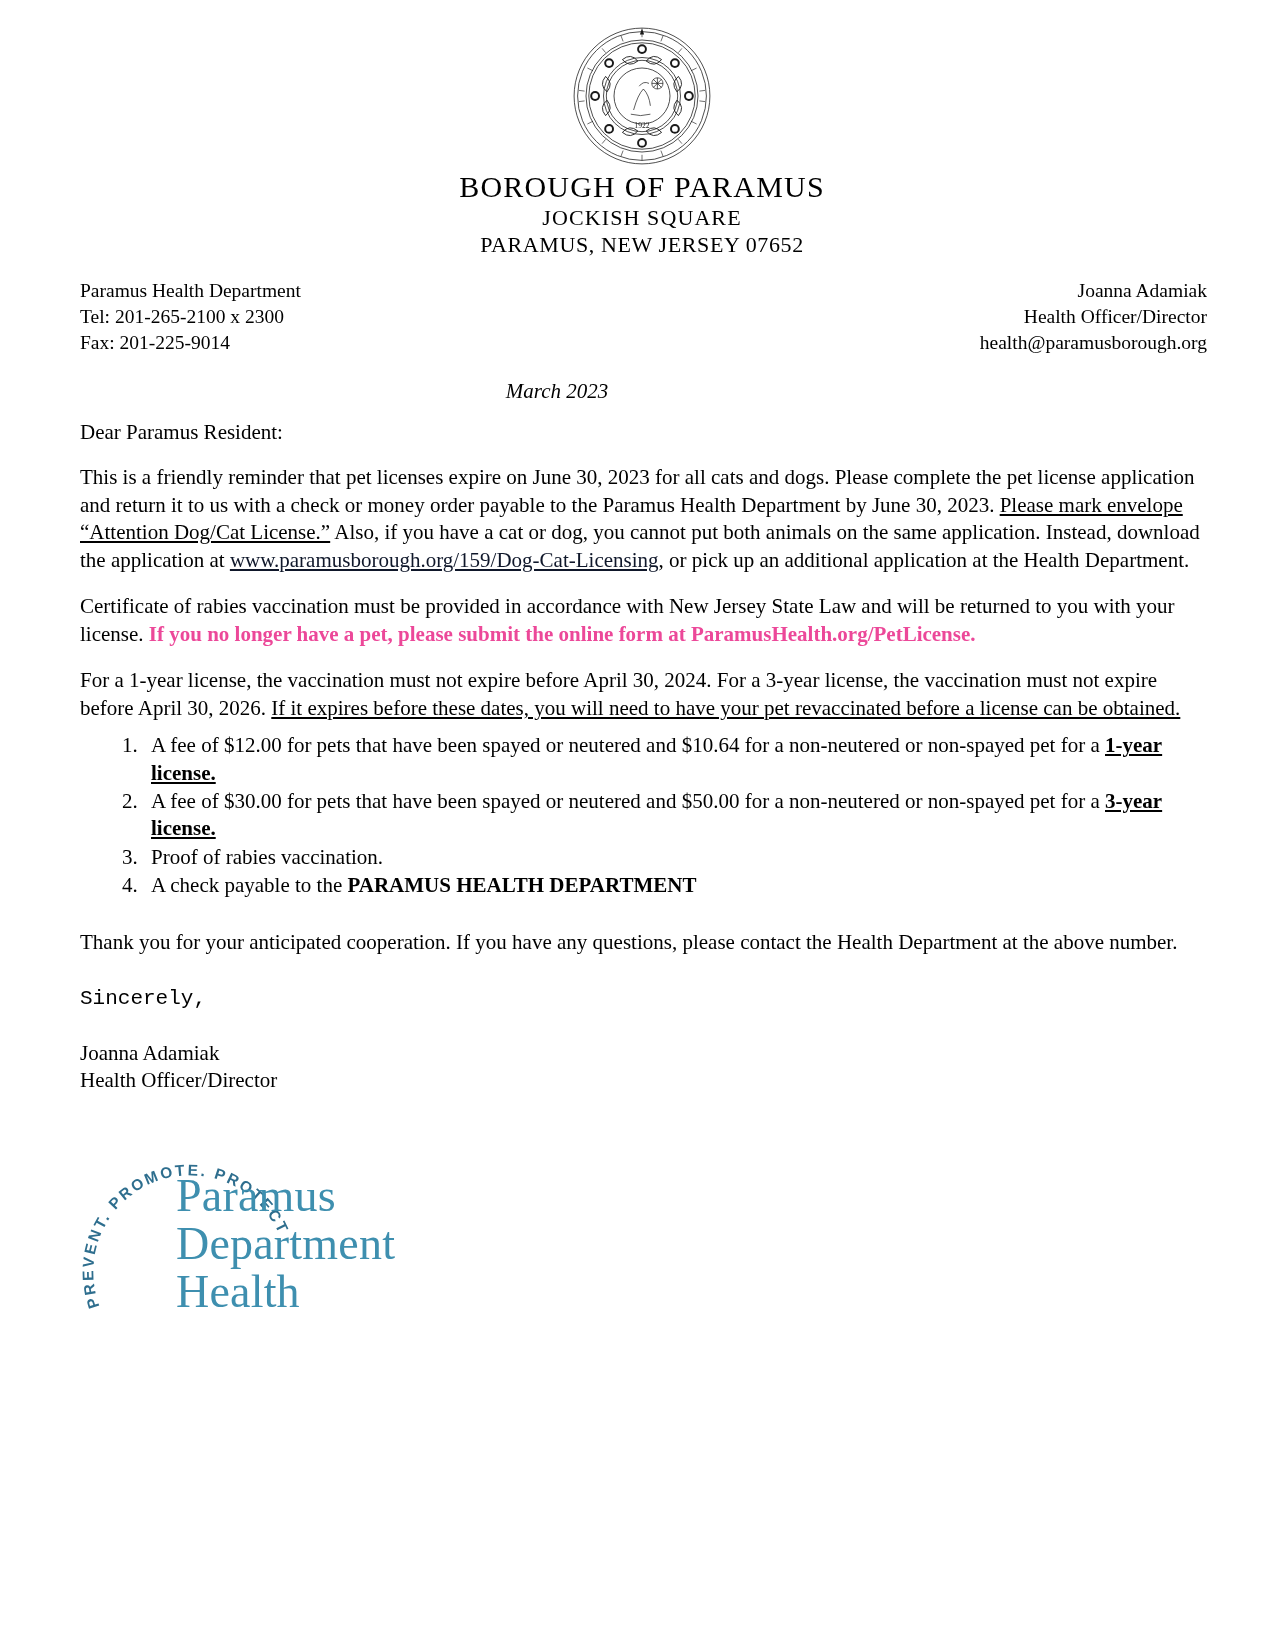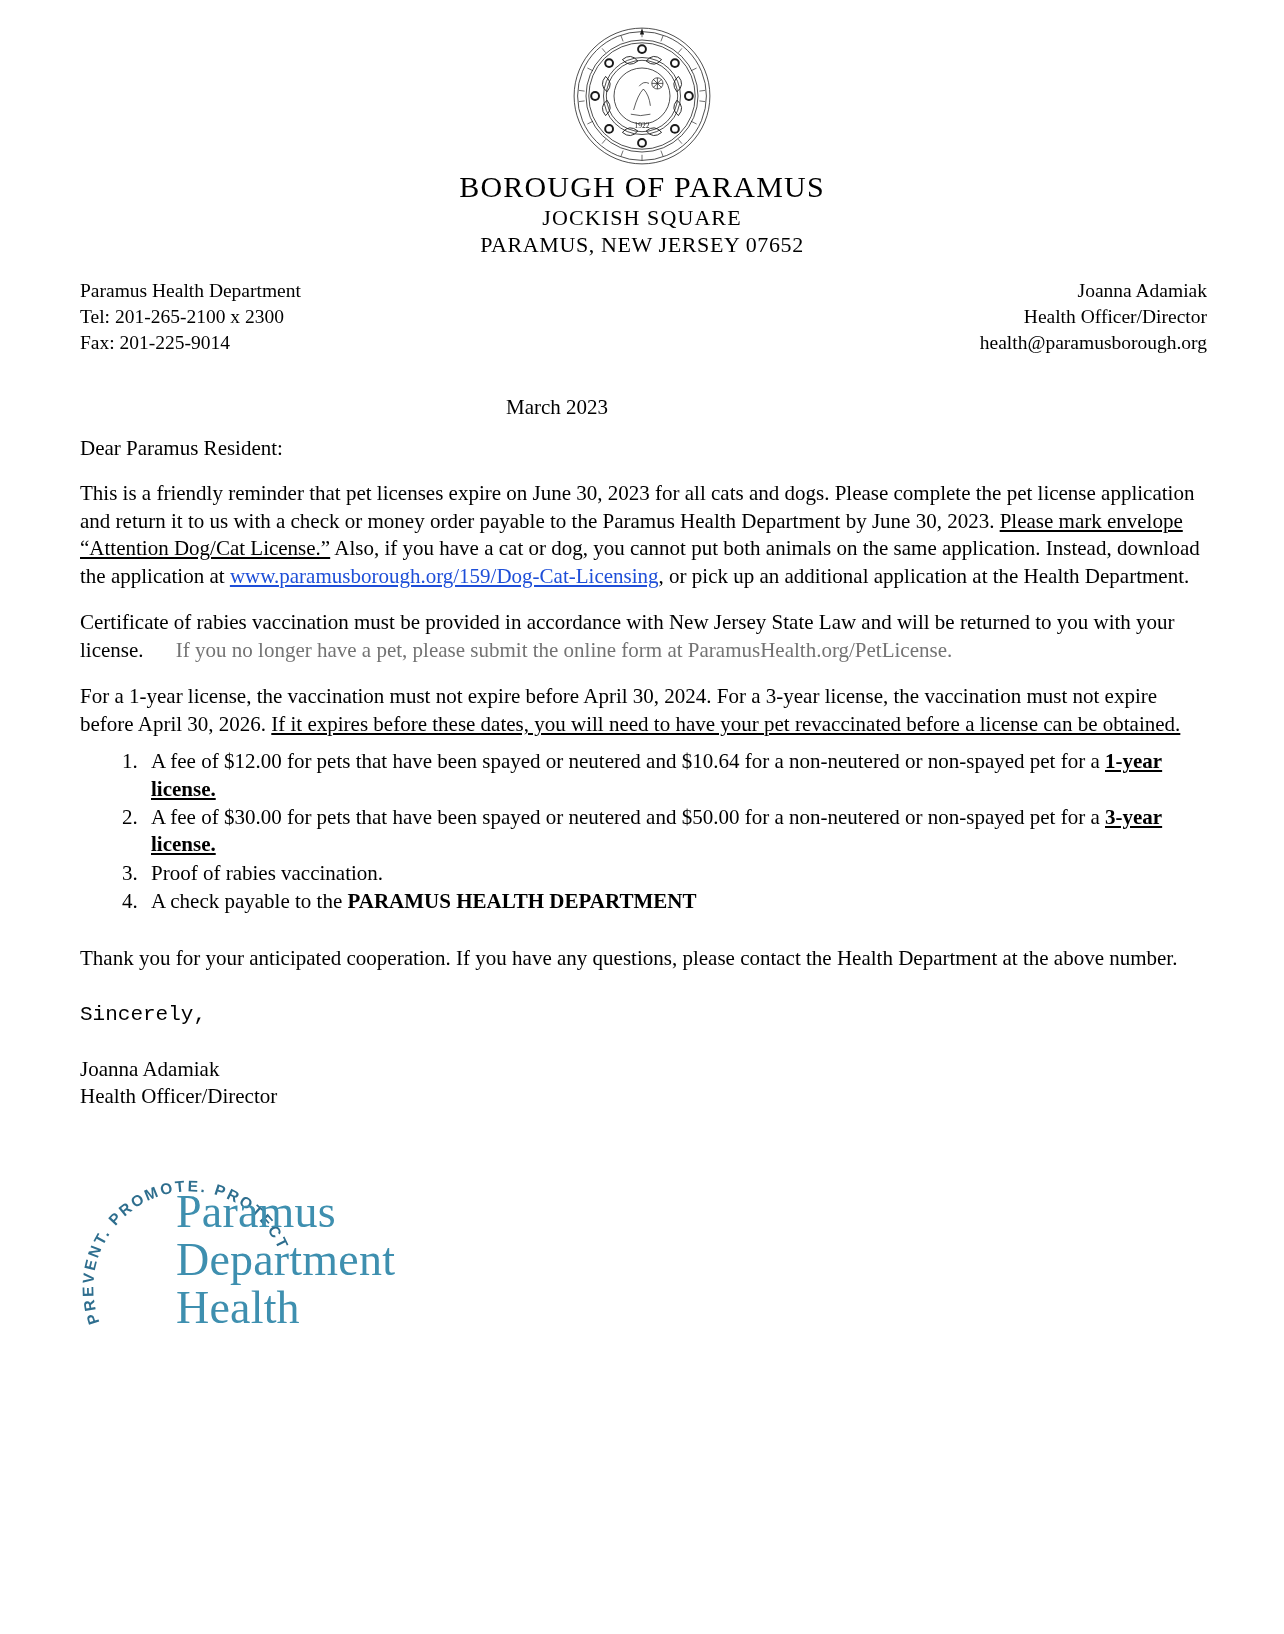--- a/index.html
+++ b/index.html
@@ -64,40 +64,41 @@
     font-size: 19.5px;
     line-height: 1.33;
   }
   .contact-left { text-align: left; padding-left: 5px; }
   .contact-right { text-align: right; padding-right: 2px; }
 
   
   .date-line {
     text-align: center;
     font-size: 21px;
-    margin-top: 40px;
+    margin-top: 24px;
     padding-right: 170px;
+    font-style: italic;
   }
   .salutation {
     font-size: 21px;
     margin-top: 16px;
     padding-left: 5px;
   }
   p.body-para {
     font-size: 21px;
     line-height: 1.31;
     margin: 19px 0 0 0;
     padding-left: 5px;
     text-align: left;
   }
   .u { text-decoration: underline; }
   .b { font-weight: bold; }
-  .red-bold { color: #737373; font-weight: normal; margin-left: 27px; }
+  .red-bold { color: #ec4899; font-weight: bold; }
   a.link, .link {
-    color: #1d4ed8;
+    color: #0f172a;
   }
   .italic-note {
     font-size: 20.5px;
     font-style: italic;
     font-weight: bold;
     text-align: center;
     line-height: 1.32;
     margin: 22px 60px 0 70px;
   }
   .enclose-head {

